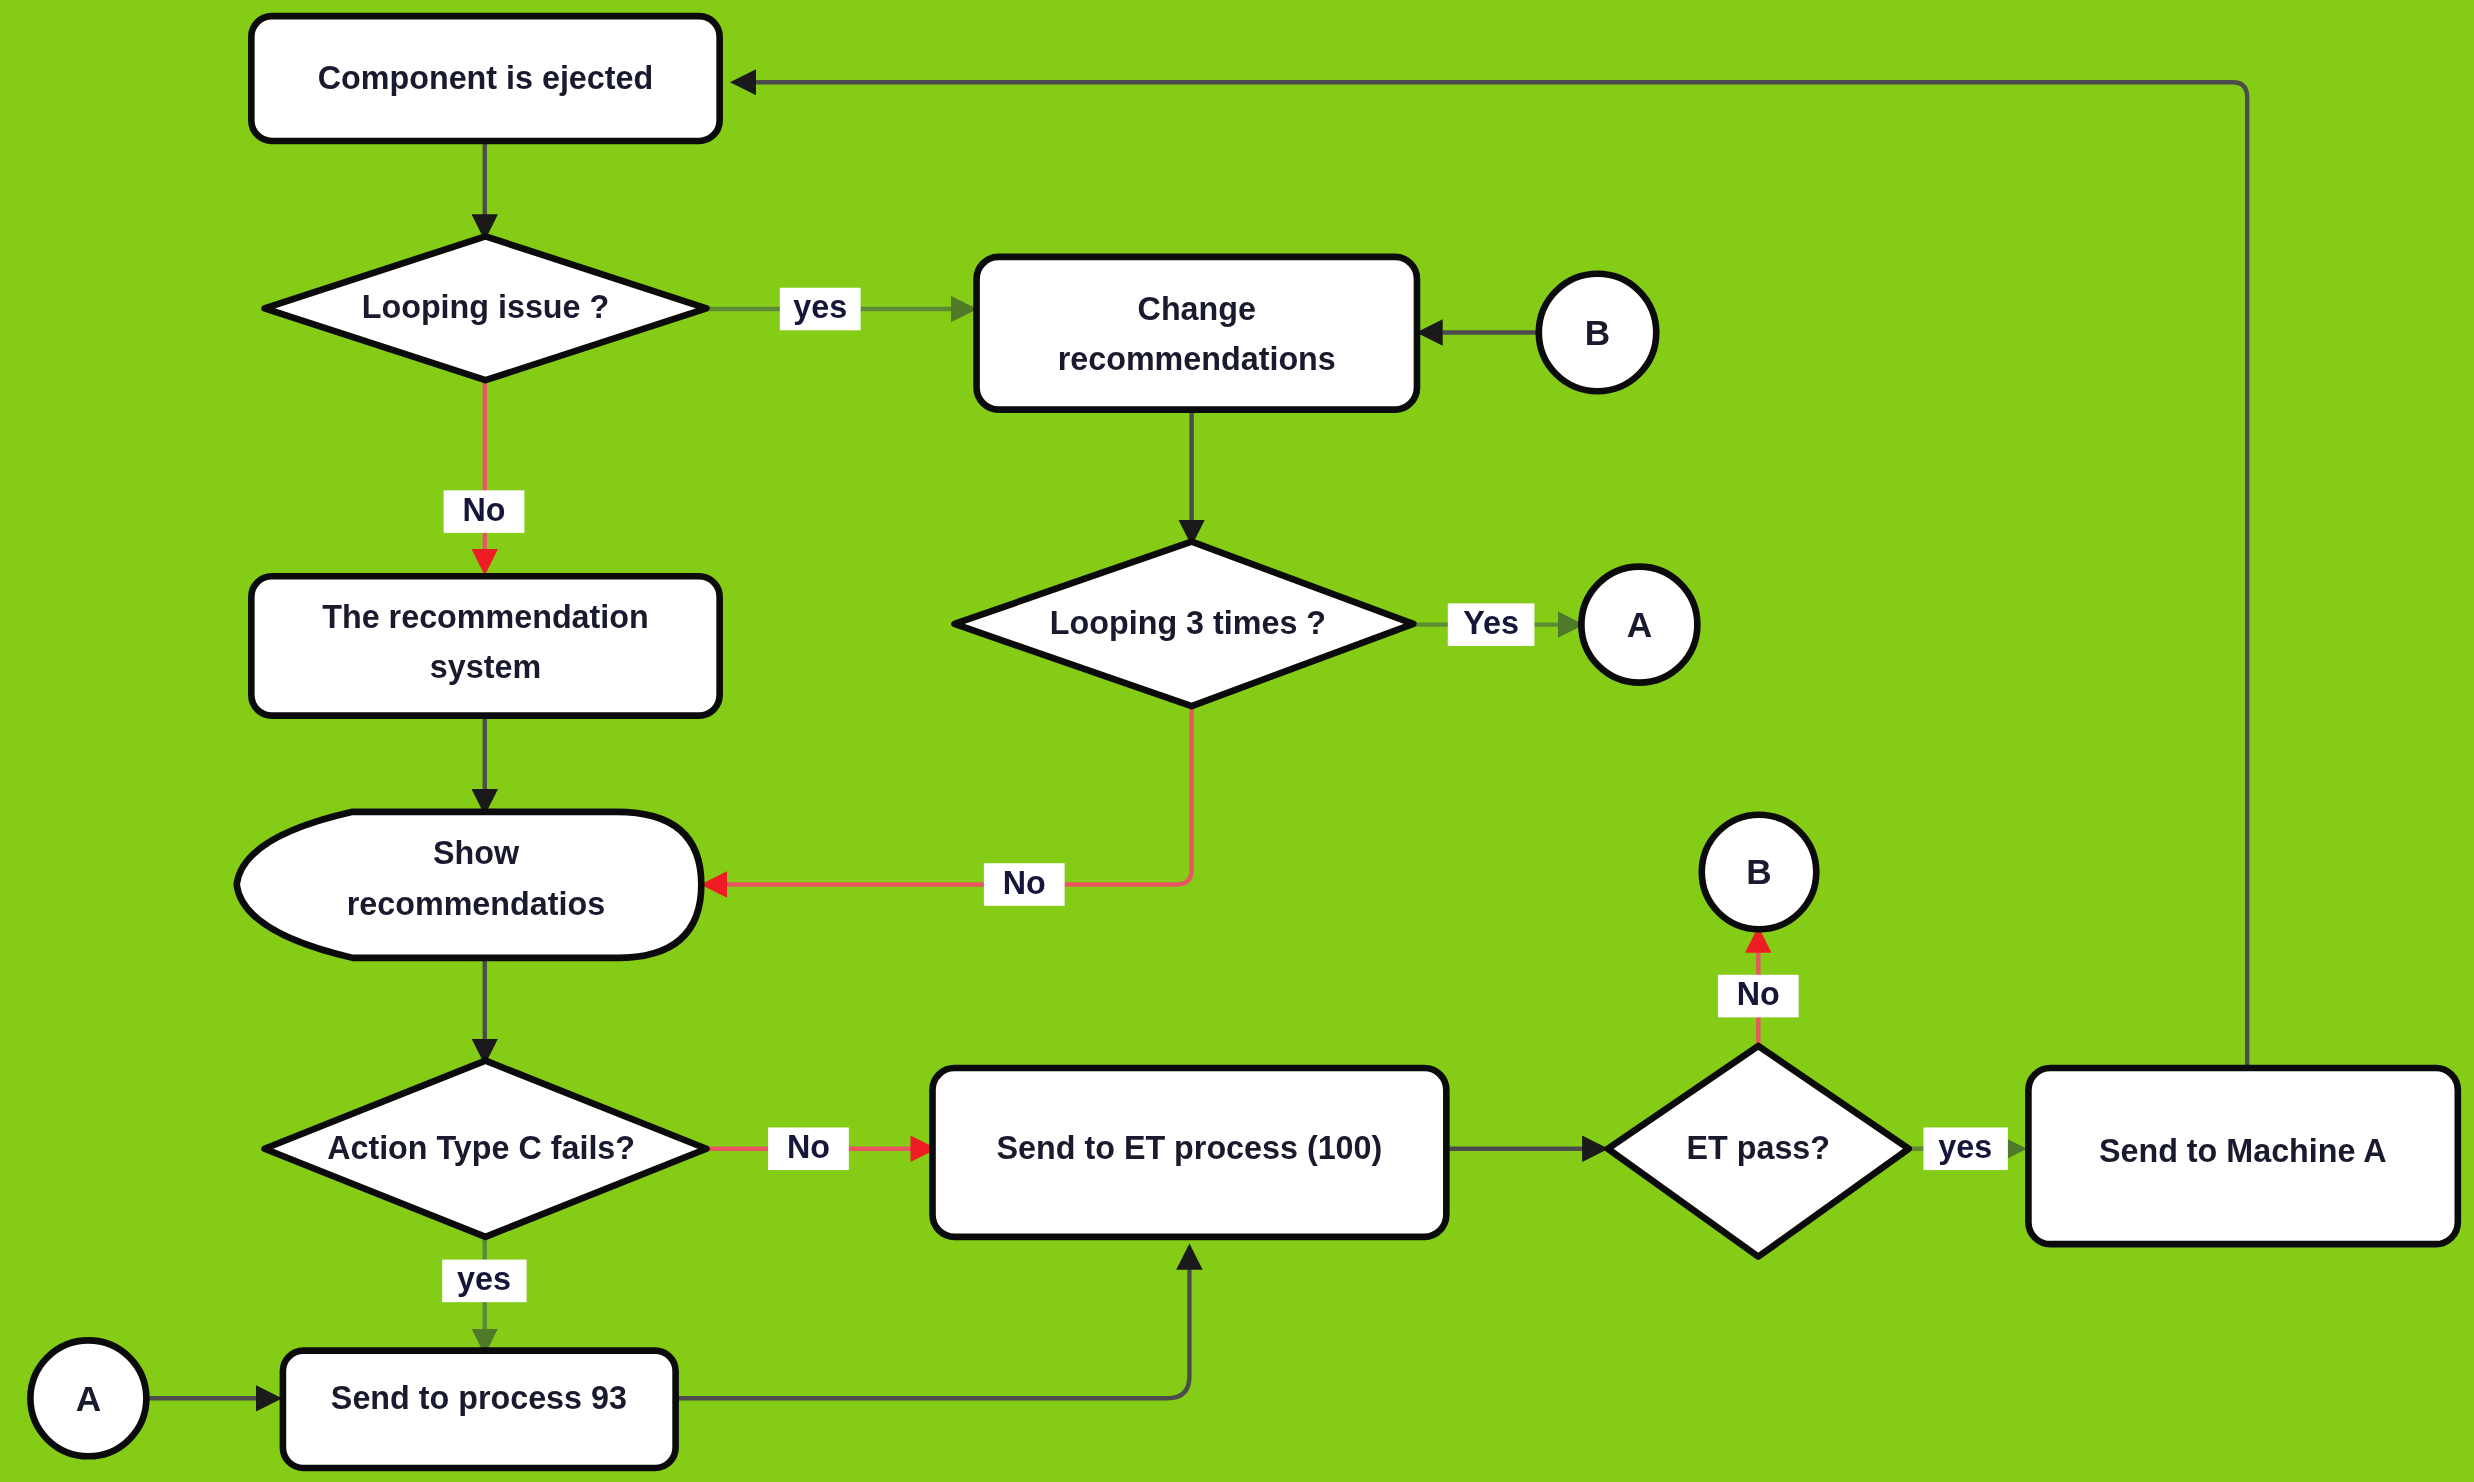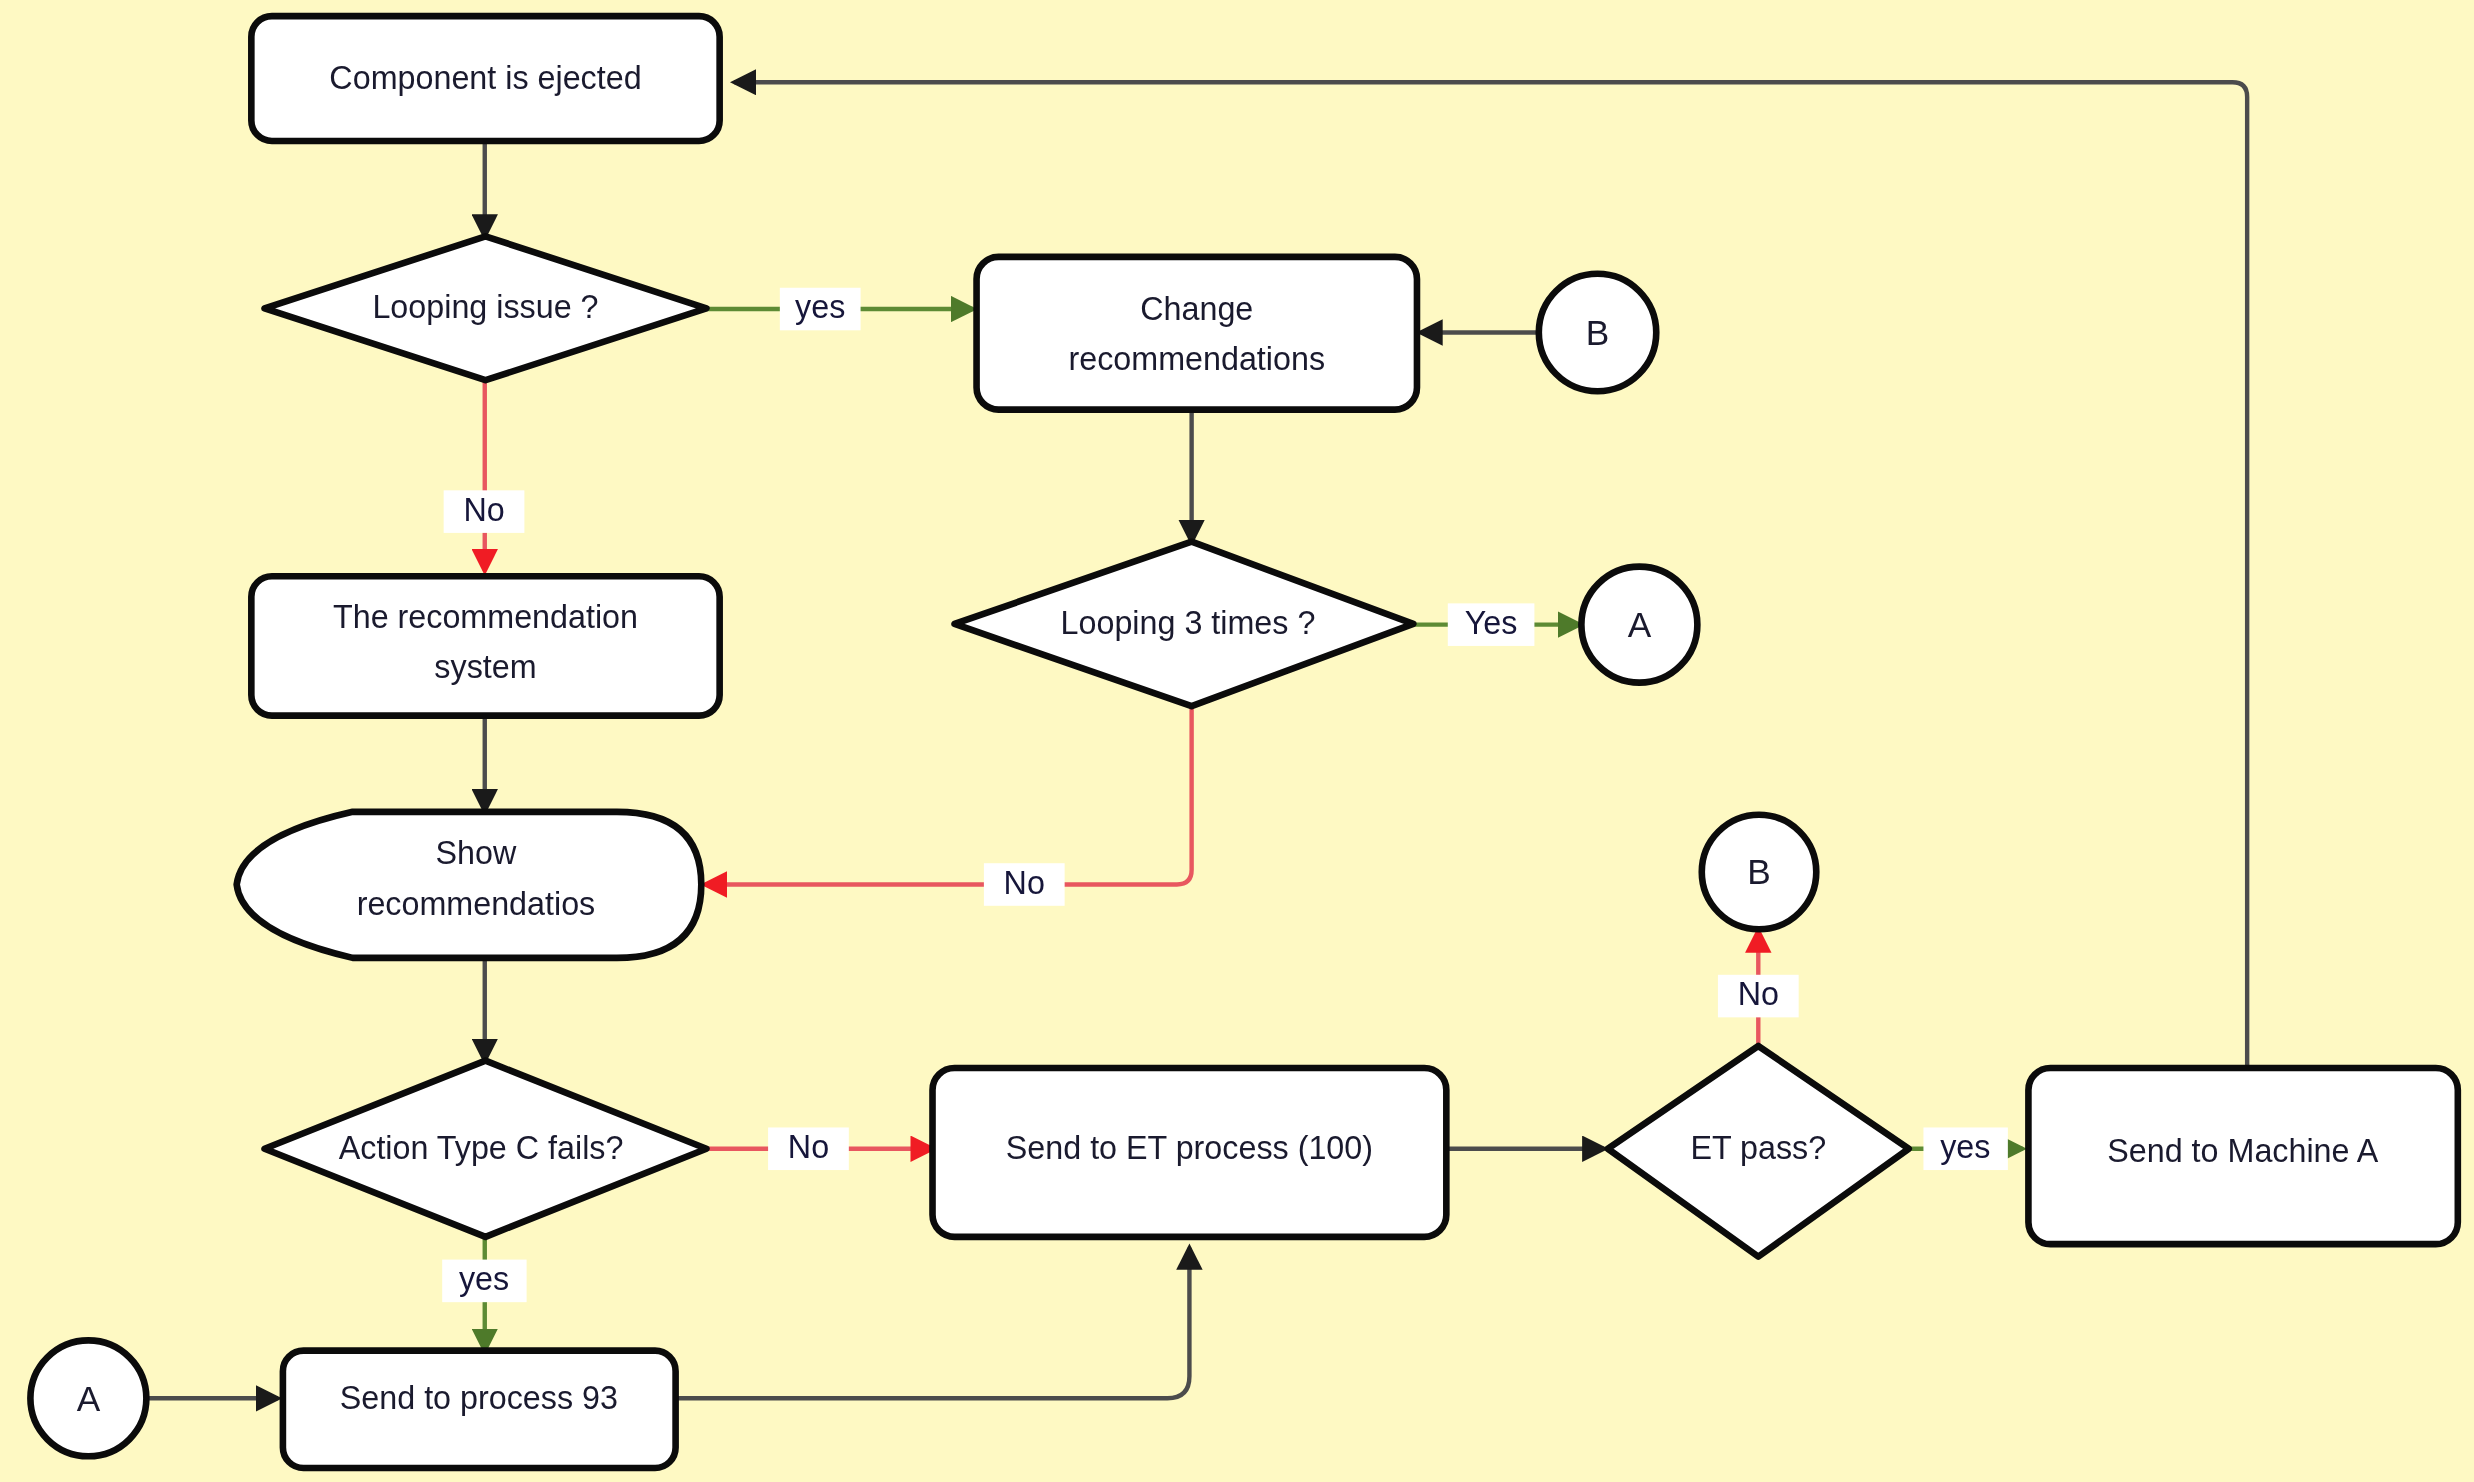--- a/index.html
+++ b/index.html
@@ -7,22 +7,23 @@
     padding: 0;
     background: #ffffff;
   }
   body {
     font-family: "Liberation Sans", sans-serif;
   }
   #canvas-wrap {
     position: relative;
     width: 2475px;
     height: 1482px;
-    background: #fef9c3;
+    background: #84cc16;
     overflow: hidden;
+    font-weight: bold;
   }
   svg#flow {
     display: block;
     width: 2475px;
     height: 1482px;
   }
   .node-shape {
     fill: #ffffff;
     stroke: #0b0b0b;
     stroke-width: 9;

